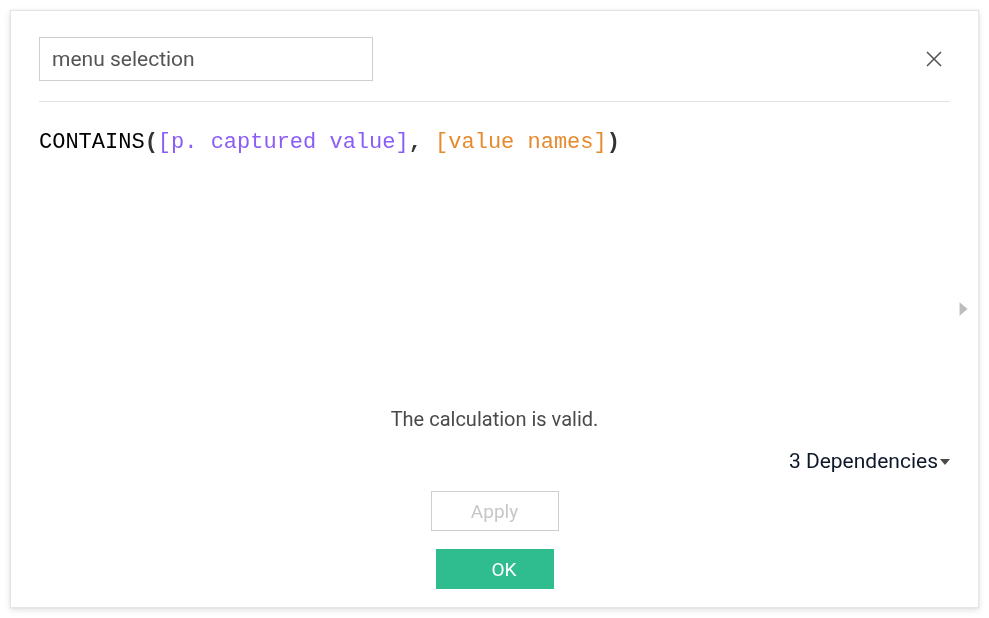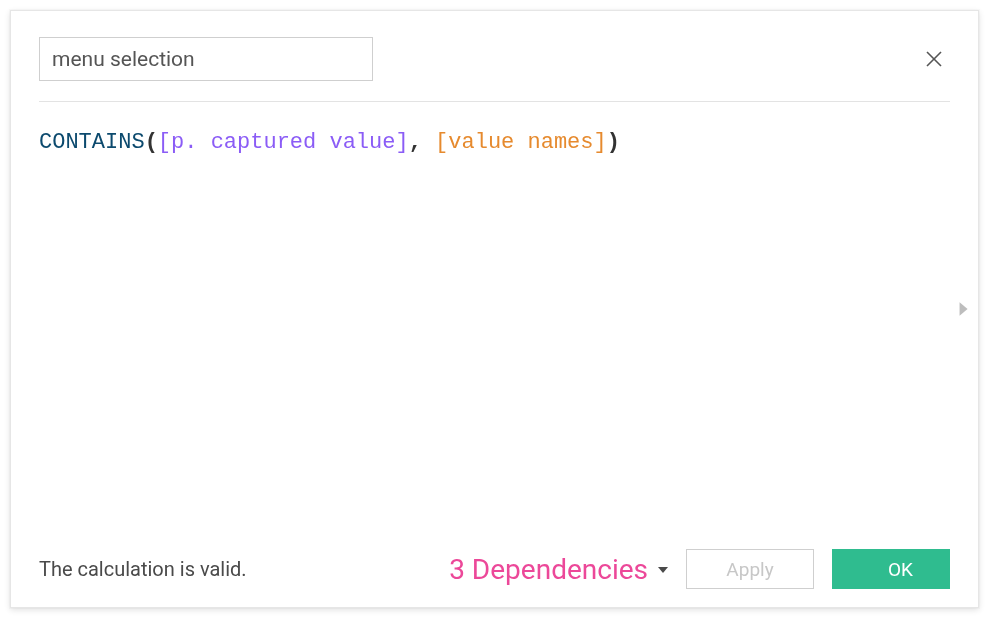--- a/index.html
+++ b/index.html
@@ -56,21 +56,21 @@
     }
     .formula-area {
       flex: 1;
       padding-top: 24px;
       font-family: "Courier New", Courier, monospace;
       font-size: 22px;
       line-height: 1.5;
       white-space: pre-wrap;
       color: #333;
     }
-    .tok-fn { color: #0c4a6e; }
+    .tok-fn { color: #000000; }
     .tok-punc { color: #333; font-weight: bold; }
     .tok-field1 { color: #8b5cf6; }
     .tok-field2 { color: #e68a2e; }
     .expand-handle {
       position: absolute;
       right: 6px;
       top: 50%;
       transform: translateY(-50%);
       width: 18px; height: 24px;
       display: flex; align-items: center; justify-content: center;
@@ -79,30 +79,31 @@
       background: none; border: none;
     }
     .expand-handle svg { width: 12px; height: 16px; fill: #bdbdbd; }
     .footer {
       display: flex;
       align-items: center;
       gap: 18px;
       padding-top: 12px;
       font-size: 20px;
       color: #4a4a4a;
+      flex-direction: column;
     }
     .status-text { }
     .deps {
       margin-left: auto;
       display: flex;
       align-items: center;
-      gap: 10px;
+      gap: 2px;
       cursor: pointer;
       background: none; border: none;
-      font-size: 28px; color: #ec4899; font-family: inherit;
+      font-size: 21px; color: #0f172a; font-family: inherit;
     }
     .deps .caret {
       width: 0; height: 0;
       border-left: 5px solid transparent;
       border-right: 5px solid transparent;
       border-top: 6px solid #4a4a4a;
       margin-top: 2px;
     }
     .btn {
       min-width: 128px;

